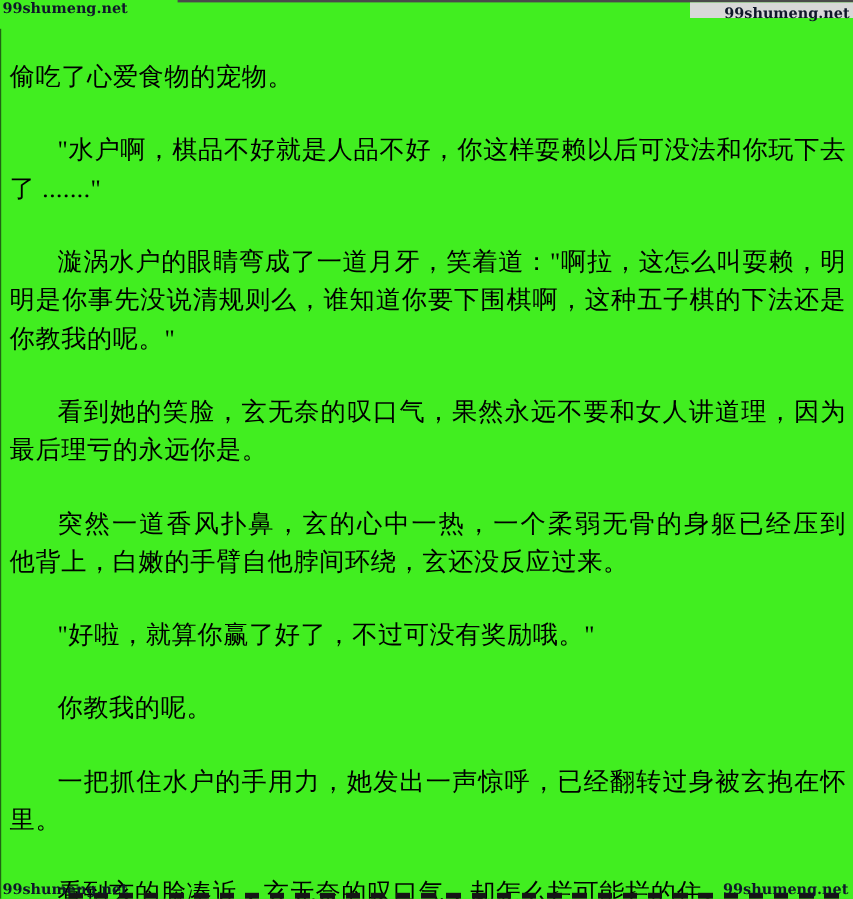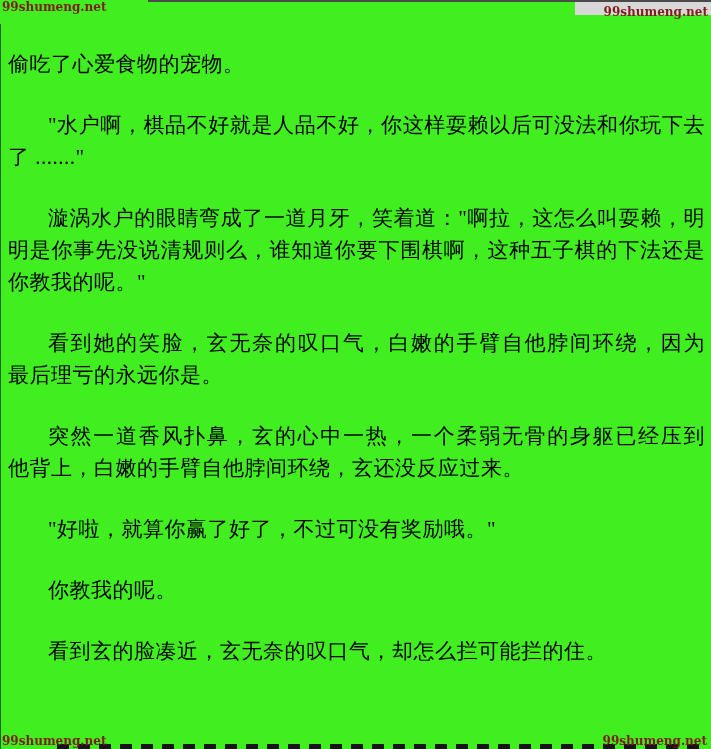--- a/index.html
+++ b/index.html
@@ -32,21 +32,21 @@
     text-align: justify;
     text-align-last: justify;
   }
   
   .wm {
     position: absolute;
     font-family: "DejaVu Serif", serif;
     font-weight: bold;
     font-size: 12px;
     line-height: 14px;
-    color: #7f1d1d;
+    color: #0f172a;
     z-index: 5;
   }
   .wm-tl { top: 0; left: 2px; }
   .wm-bl { bottom: 1px; left: 2px; }
   .wm-br { bottom: 1px; right: 4px; }
   
   .top-line {
     position: absolute;
     top: 0; left: 148px; right: 0;
     height: 2px;
@@ -100,31 +100,35 @@
     <div class="para indent">
       <div class="line fill">"水户啊，棋品不好就是人品不好，你这样耍赖以后可没法和你玩下去</div>
       <div class="line">了 ......."</div>
     </div>
     <div class="para indent">
       <div class="line fill">漩涡水户的眼睛弯成了一道月牙，笑着道："啊拉，这怎么叫耍赖，明</div>
       <div class="line fill">明是你事先没说清规则么，谁知道你要下围棋啊，这种五子棋的下法还是</div>
       <div class="line">你教我的呢。"</div>
     </div>
     <div class="para indent">
-      <div class="line fill">看到她的笑脸，玄无奈的叹口气，白嫩的手臂自他脖间环绕，因为</div>
+      <div class="line fill">看到她的笑脸，玄无奈的叹口气，果然永远不要和女人讲道理，因为</div>
       <div class="line">最后理亏的永远你是。</div>
     </div>
     <div class="para indent">
       <div class="line fill">突然一道香风扑鼻，玄的心中一热，一个柔弱无骨的身躯已经压到</div>
       <div class="line">他背上，白嫩的手臂自他脖间环绕，玄还没反应过来。</div>
     </div>
     <div class="para indent">
       <div class="line">"好啦，就算你赢了好了，不过可没有奖励哦。"</div>
     </div>
     <div class="para indent">
       <div class="line">你教我的呢。</div>
     </div>
     <div class="para indent">
+      <div class="line fill">一把抓住水户的手用力，她发出一声惊呼，已经翻转过身被玄抱在怀</div>
+      <div class="line">里。</div>
+    </div>
+    <div class="para indent">
       <div class="line">看到玄的脸凑近，玄无奈的叹口气，却怎么拦可能拦的住。</div>
     </div>
   </div>
 
 <div class="clipped-line"></div>
 
 </body></html>

